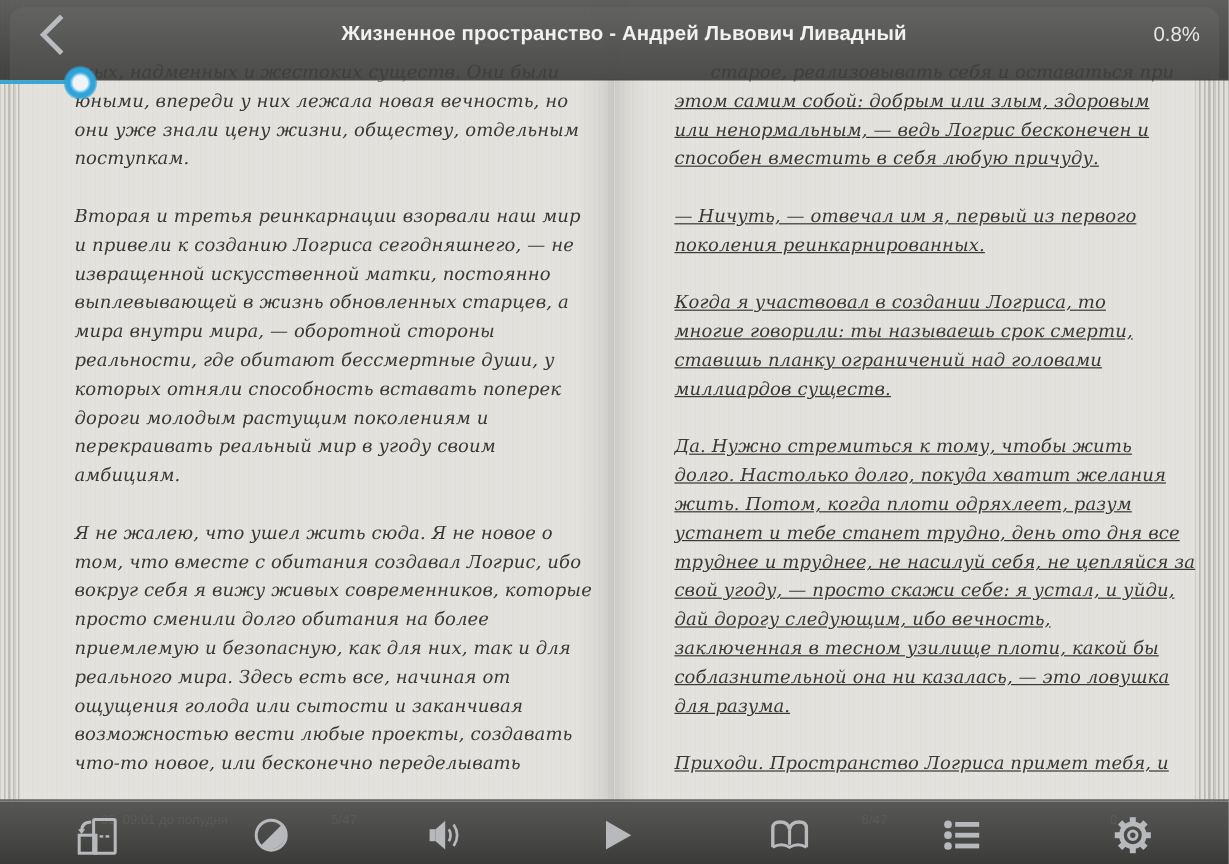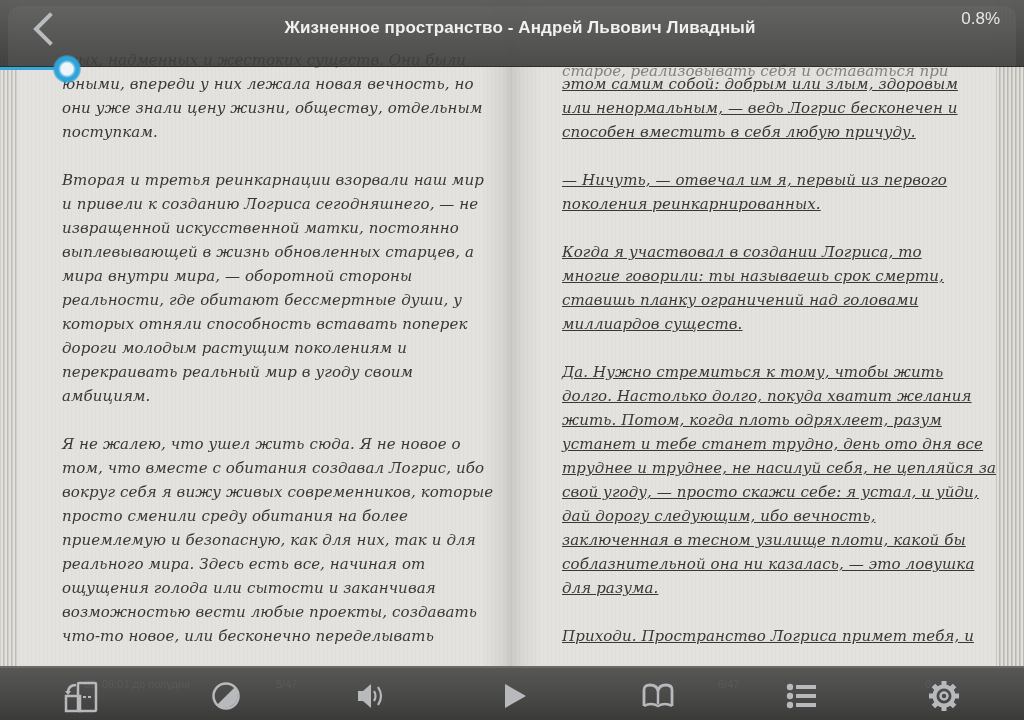--- a/index.html
+++ b/index.html
@@ -59,21 +59,21 @@
     }
     .back-btn {
       position: absolute; left: 28px; top: 12px; width: 28px; height: 34px;
       cursor: pointer;
     }
     .title {
       position: absolute; left: 0; right: 0; top: 18px; text-align: center;
       color: #f2f2f2; font-weight: bold; font-size: 17px; letter-spacing: 0.1px; margin-left: 16px;
     }
     .percent {
-      position: absolute; right: 24px; top: 9px; color: #e8e8e8; font-size: 17px; text-align: center;
+      position: absolute; right: 24px; top: 19px; color: #e8e8e8; font-size: 17px; text-align: center;
     }
     .overlap-text {
       position: absolute; top: 50px; font-family: "DejaVu Serif", serif; font-style: italic;
       font-size: 15px; color: #2c2c2a; white-space: nowrap; line-height: 20px;
     }
 
     .progress-track {
       position: absolute; left: 0; top: 67px; width: 68px; height: 3px;
       background: #36a8d8;
     }
@@ -119,21 +119,21 @@
           <span class="line">реальности, где обитают бессмертные души, у</span>
           <span class="line">которых отняли способность вставать поперек</span>
           <span class="line">дороги молодым растущим поколениям и</span>
           <span class="line">перекраивать реальный мир в угоду своим</span>
           <span class="line">амбициям.</span>
         </div>
         <div class="para">
           <span class="line">Я не жалею, что ушел жить сюда. Я не новое о</span>
           <span class="line">том, что вместе с обитания создавал Логрис, ибо</span>
           <span class="line">вокруг себя я вижу живых современников, которые</span>
-          <span class="line">просто сменили среду обитания на более</span>
+          <span class="line">просто сменили долго обитания на более</span>
           <span class="line">приемлемую и безопасную, как для них, так и для</span>
           <span class="line">реального мира. Здесь есть все, начиная от</span>
           <span class="line">ощущения голода или сытости и заканчивая</span>
           <span class="line">возможностью вести любые проекты, создавать</span>
           <span class="line">что-то новое, или бесконечно переделывать</span>
         </div>
       </div>
   </div>
   <div class="page page-right">
     <div class="spine-shadow-right"></div>
@@ -150,21 +150,21 @@
         </div>
         <div class="para">
           <span class="line">Когда я участвовал в создании Логриса, то</span>
           <span class="line">многие говорили: ты называешь срок смерти,</span>
           <span class="line">ставишь планку ограничений над головами</span>
           <span class="line">миллиардов существ.</span>
         </div>
         <div class="para">
           <span class="line">Да. Нужно стремиться к тому, чтобы жить</span>
           <span class="line">долго. Настолько долго, покуда хватит желания</span>
-          <span class="line">жить. Потом, когда плоть одряхлеет, разум</span>
+          <span class="line">жить. Потом, когда плоти одряхлеет, разум</span>
           <span class="line">устанет и тебе станет трудно, день ото дня все</span>
           <span class="line">труднее и труднее, не насилуй себя, не цепляйся за</span>
           <span class="line">свой угоду, — просто скажи себе: я устал, и уйди,</span>
           <span class="line">дай дорогу следующим, ибо вечность,</span>
           <span class="line">заключенная в тесном узилище плоти, какой бы</span>
           <span class="line">соблазнительной она ни казалась, — это ловушка</span>
           <span class="line">для разума.</span>
         </div>
         <div class="para">
           <span class="line">Приходи. Пространство Логриса примет тебя, и</span>
@@ -176,21 +176,21 @@
 <div class="topbar">
   <div class="topbar-inner"></div>
   <div class="back-btn">
     <svg width="28" height="34" viewBox="0 0 28 34">
       <polyline points="22,3 8,17 22,31" fill="none" stroke="#b9bcbf" stroke-width="4" stroke-linecap="square"></polyline>
     </svg>
   </div>
   <div class="title">Жизненное пространство - Андрей Львович Ливадный</div>
   <div class="percent">0.8%</div>
   <div class="overlap-text" style="left:68px; opacity:0.55;">ных, надменных и жестоких существ. Они были</div>
-  <div class="overlap-text" style="left:562px; opacity:0.55;margin-top:11px;">старое, реализовывать себя и оставаться при</div>
+  <div class="overlap-text" style="left:592px; opacity:0.55;">старое, реализовывать себя и оставаться при</div>
 </div>
 
 <div class="progress-track"></div>
 <div class="progress-knob"></div>
 
 <div class="bottombar">
   <span class="ghost" style="left:84px;">85</span>
   <span class="ghost" style="left:102px;">09:01 до полудня</span>
   <span class="ghost" style="left:276px;">5/47</span>
   <span class="ghost" style="left:718px;">6/47</span>

